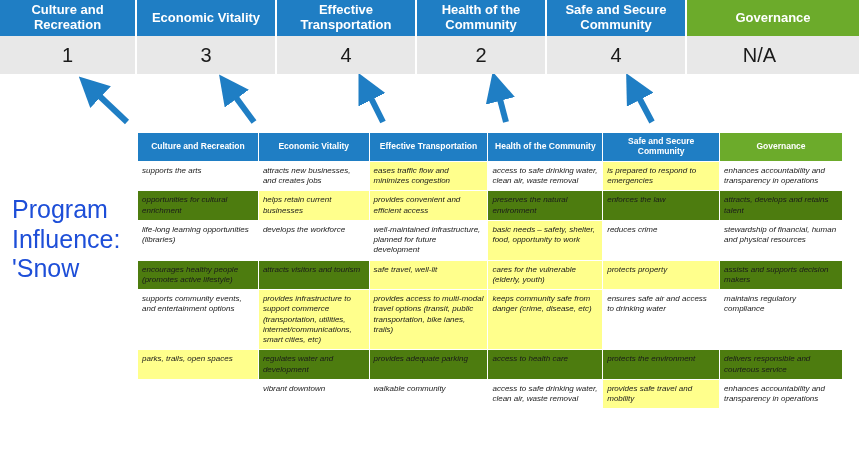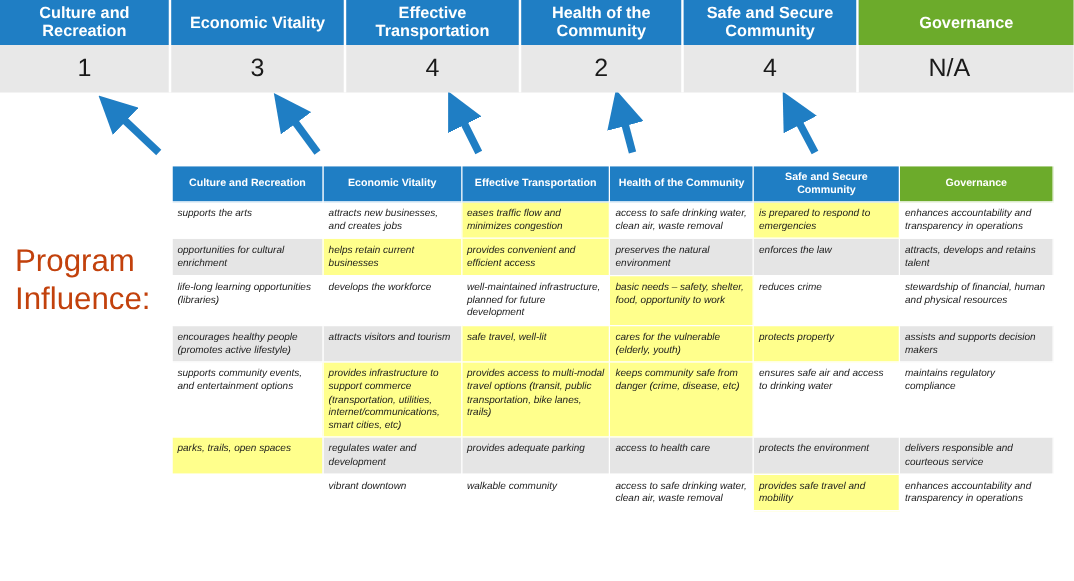--- a/index.html
+++ b/index.html
@@ -68,21 +68,21 @@
     height: 58px;
   }
 
   
   #caption {
     position: absolute;
     left: 12px;
     top: 195px;
     width: 125px;
     font-size: 25px;
-    color: #c2410c;
+    color: #1d4ed8;
     line-height: 1.18;
     text-align: left;
   }
 
   
   #matrix {
     position: absolute;
     left: 137px;
     top: 132px;
     width: 706px;
@@ -103,21 +103,21 @@
   #matrix td {
     font-size: 8px;
     color: #1a1a1a;
     vertical-align: top;
     padding: 4px 4px;
     border: 1px solid #ffffff;
     line-height: 1.28;
     background: #ffffff;
     font-style: italic;
   }
-  #matrix tr.alt td { background: #e5e5e5; }
+  #matrix tr.alt td { background: #4d7c0f; }
   #matrix td.hl { background: #ffff8c !important; margin-top: 18px; }
   #matrix td.empty { background: #ffffff !important; border-color: #ffffff; }
   #matrix tr.alt td.empty { background: #ffffff !important; }
 </style>
 </head>
 <body>
 
 <div id="top-band">
     <div class="top-head" style="width: 137px; background: rgb(31, 126, 196);">
       <span>Culture and Recreation</span>
@@ -156,20 +156,21 @@
     <line x1="127" y1="48" x2="91" y2="14" stroke="#1f7ec4" stroke-width="6" marker-end="url(#ah)"></line>
     <line x1="254" y1="48" x2="229" y2="14" stroke="#1f7ec4" stroke-width="6" marker-end="url(#ah)"></line>
     <line x1="383" y1="48" x2="366" y2="14" stroke="#1f7ec4" stroke-width="6" marker-end="url(#ah)"></line>
     <line x1="506" y1="48" x2="497" y2="14" stroke="#1f7ec4" stroke-width="6" marker-end="url(#ah)"></line>
     <line x1="652" y1="48" x2="634" y2="14" stroke="#1f7ec4" stroke-width="6" marker-end="url(#ah)"></line>
   </svg>
 
 <div id="caption">
   <div>Program</div>
   <div>Influence:</div>
+  <div>'Snow</div>
 </div>
 
 <table id="matrix">
   <thead>
       <tr>
         <th style="background: rgb(31, 126, 196); width: 114px;">Culture and Recreation</th>
         <th style="background: rgb(31, 126, 196); width: 104px;">Economic Vitality</th>
         <th style="background: rgb(31, 126, 196); width: 112px;">Effective Transportation</th>
         <th style="background: rgb(31, 126, 196); width: 108px;">Health of the Community</th>
         <th style="background: rgb(31, 126, 196); width: 110px;">Safe and Secure Community</th>

